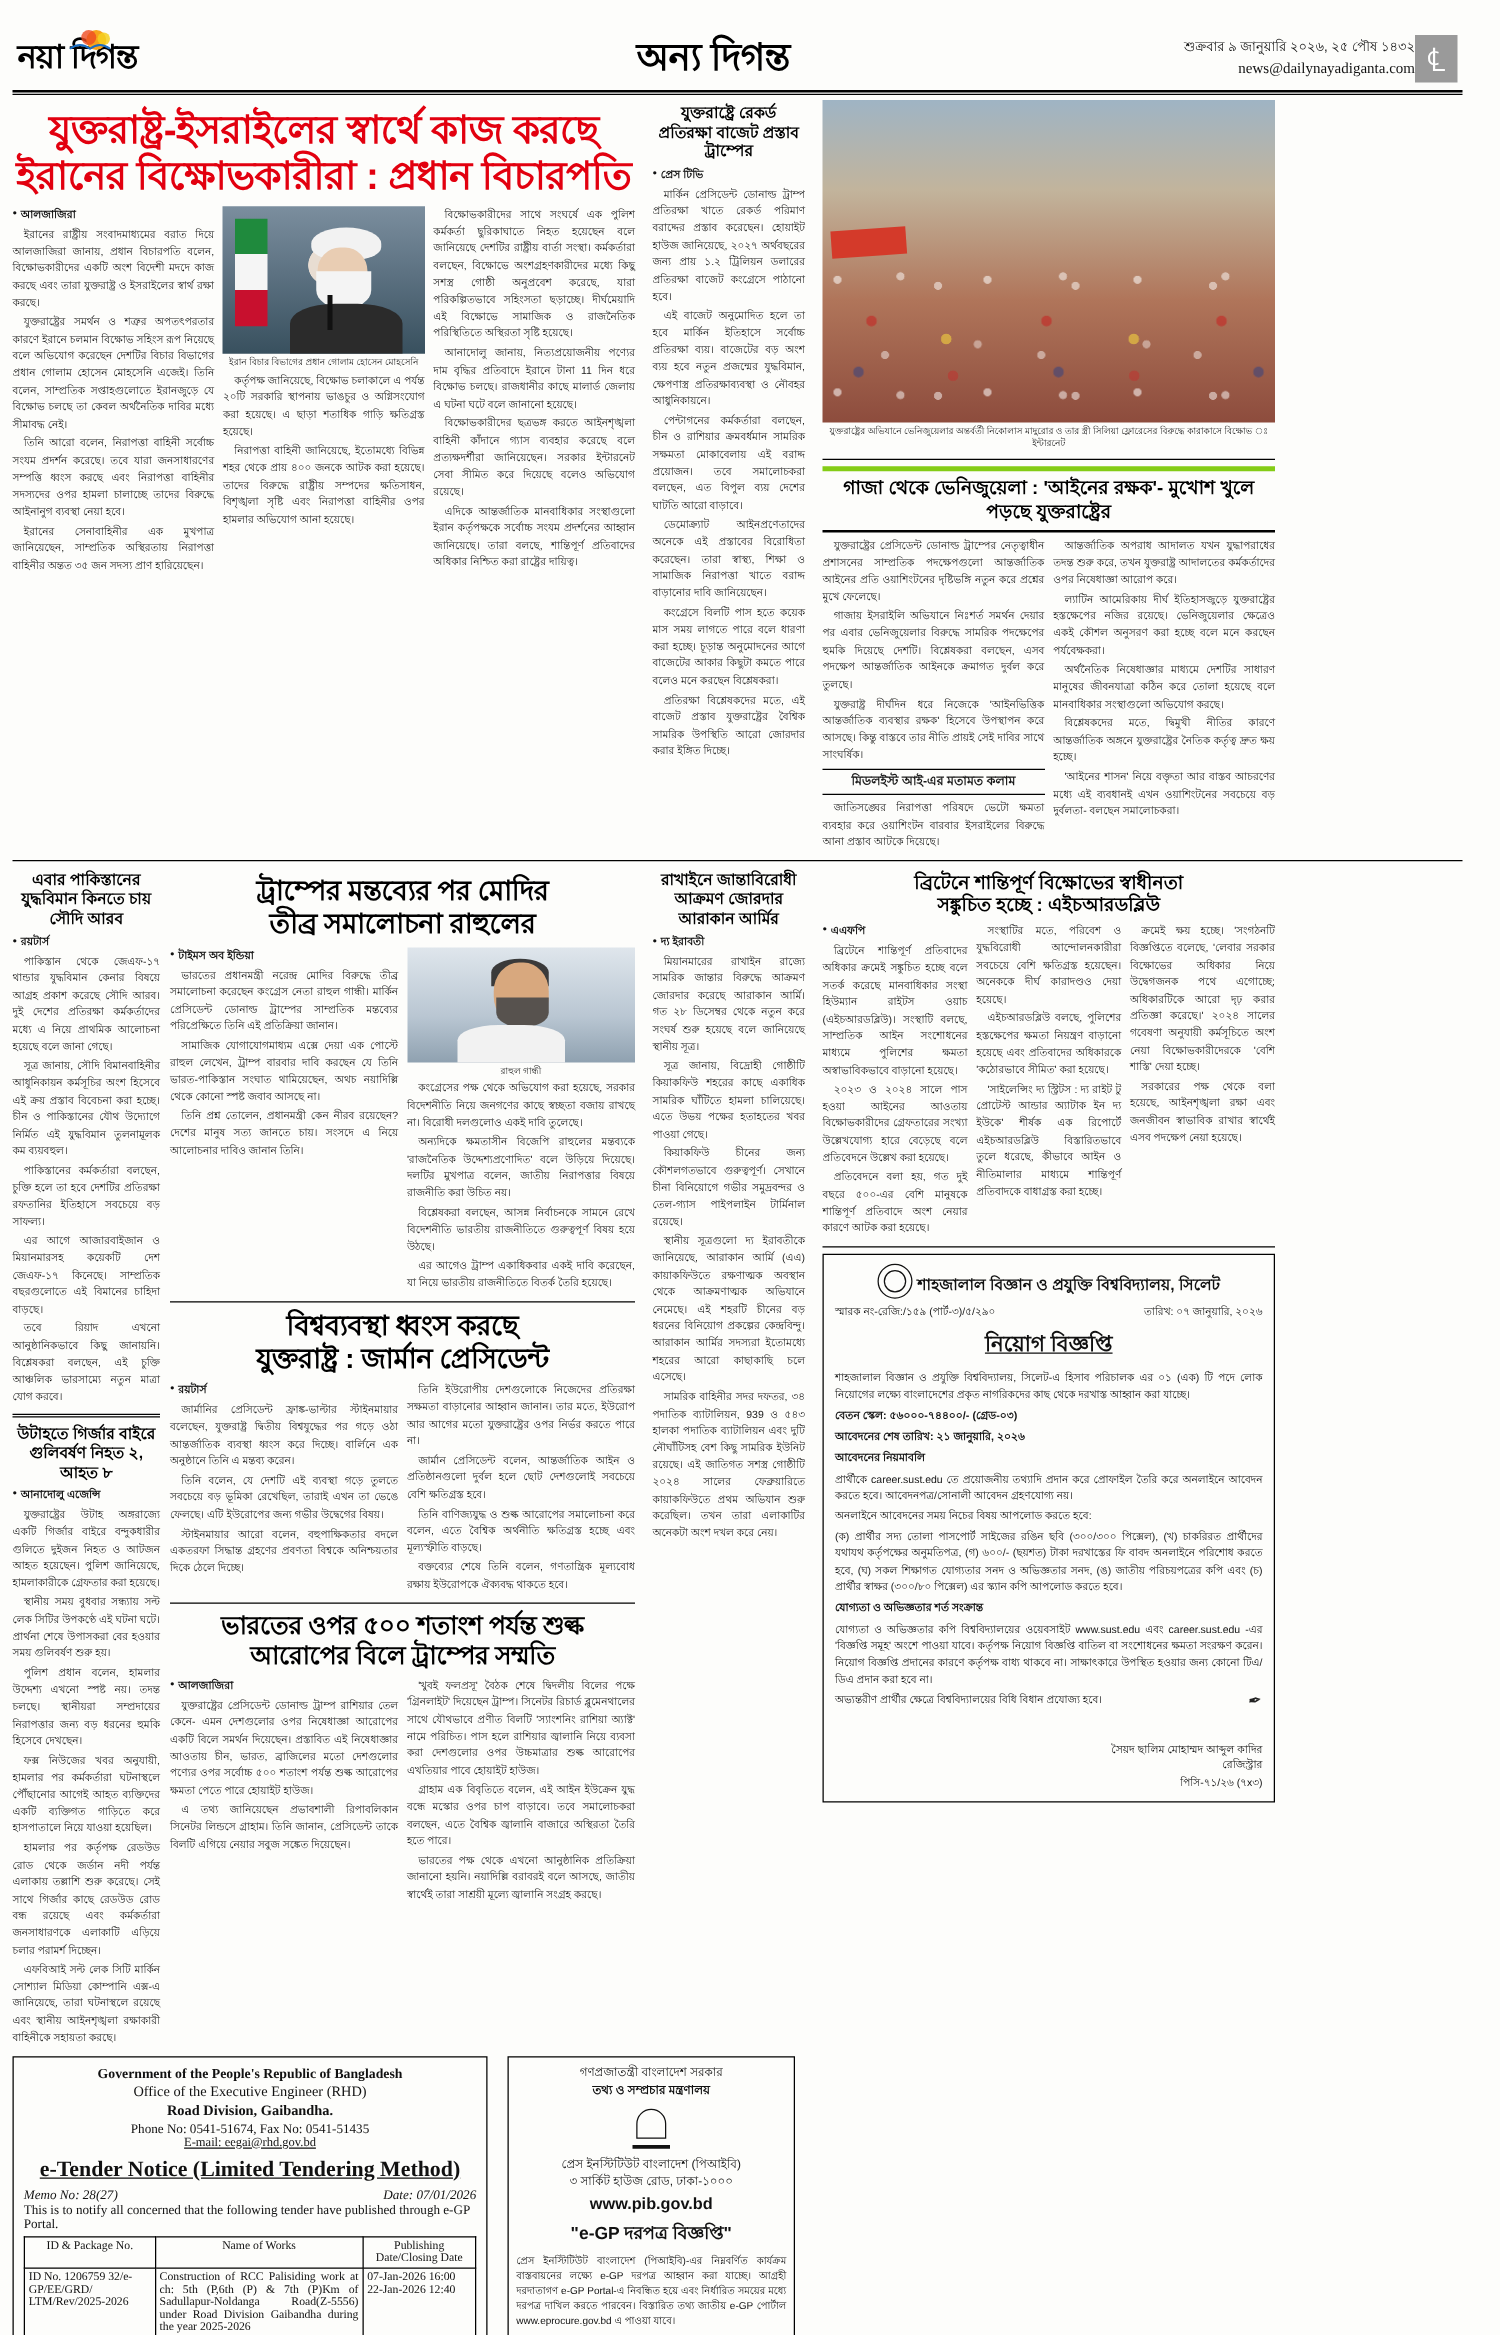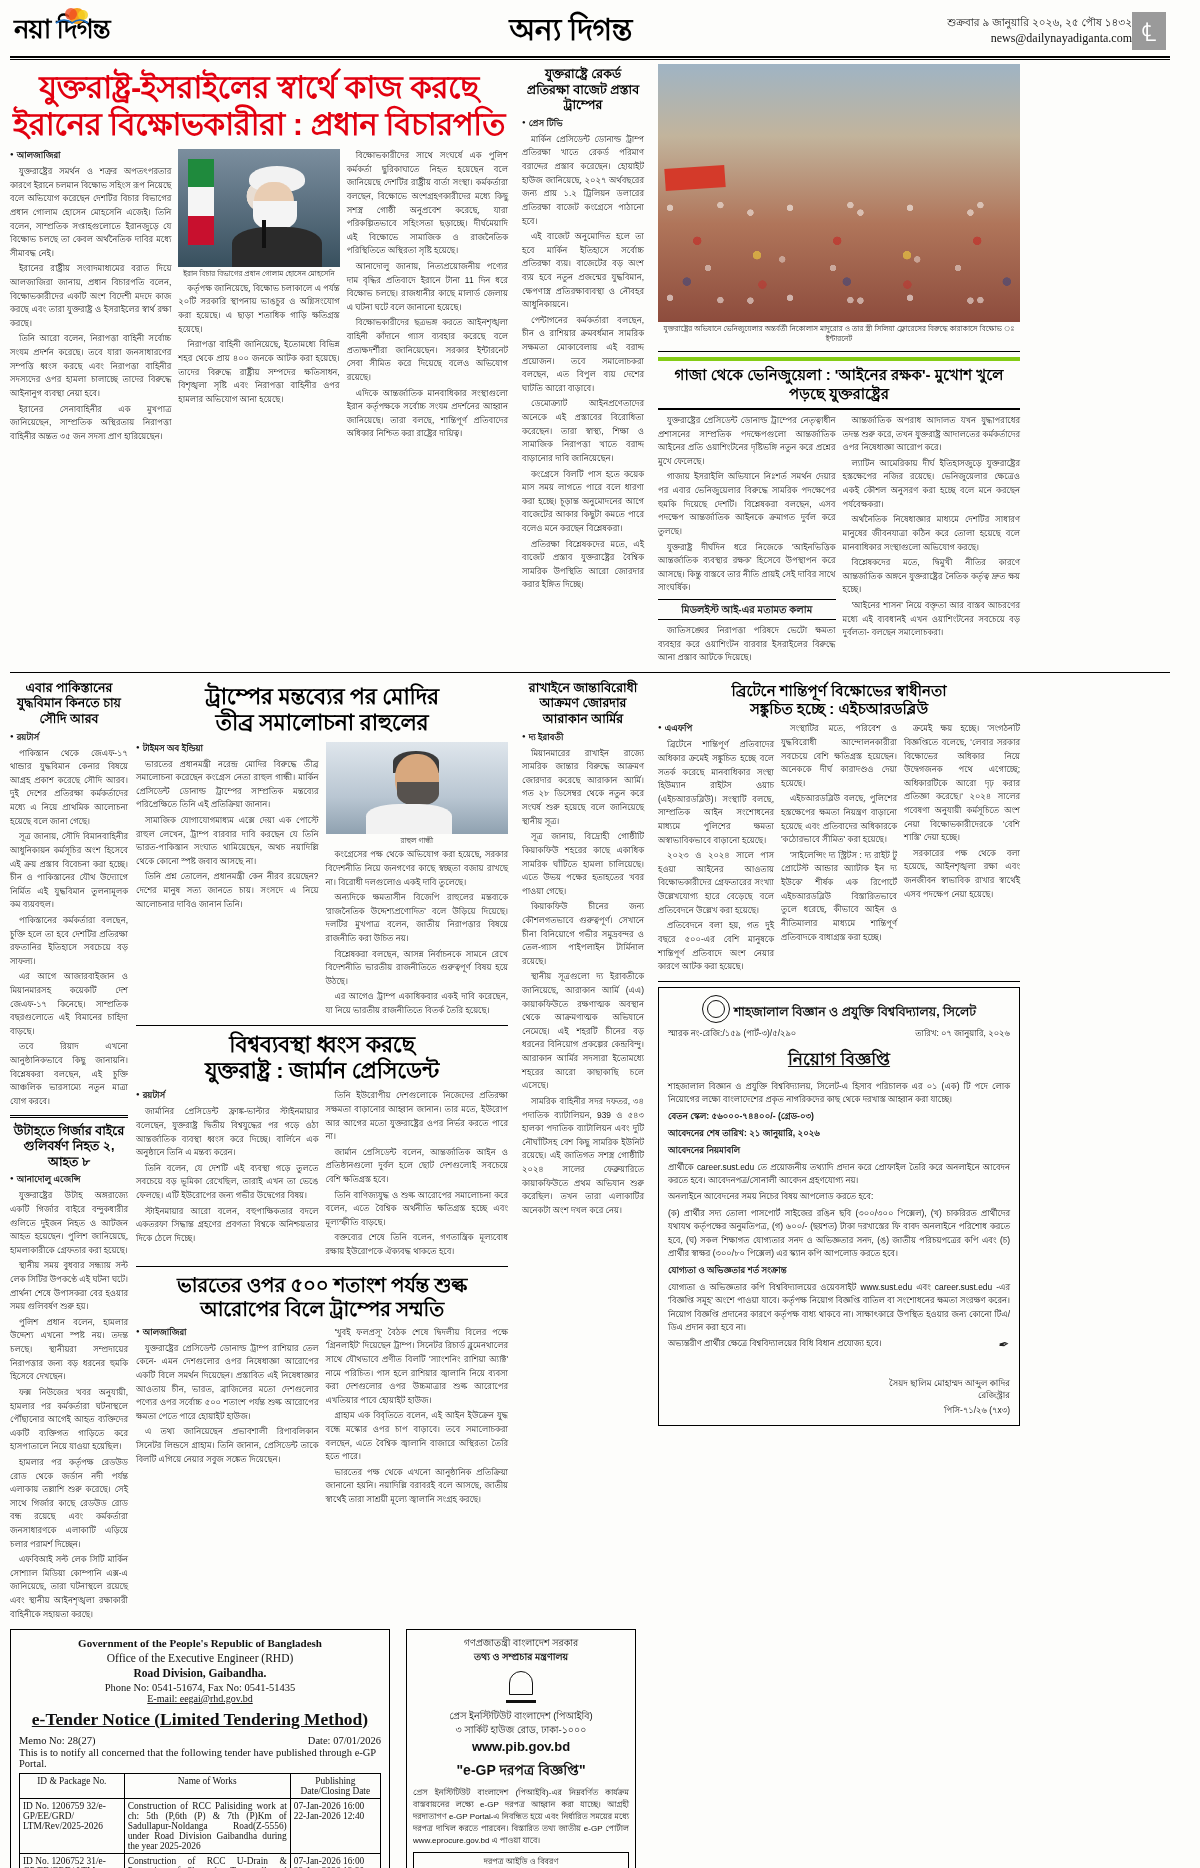--- a/index.html
+++ b/index.html
@@ -3,21 +3,21 @@
 <meta charset="utf-8">
 <style>
   * { margin:0; padding:0; box-sizing:border-box; }
   body {
     width:1200px; height:1868px;
     background:#fdfdfb;
     font-family:"Liberation Serif", serif;
     color:#111;
     overflow:hidden;
   }
-  .page { width:1180px; height:1868px; padding:8px 10px; position:relative; }
+  .page { width:1180px; height:1868px; padding:24px 10px; position:relative; }
 
   
   .masthead { display:flex; align-items:center; justify-content:space-between;
               height:46px; padding:0 4px; }
   .logo-wrap { display:flex; align-items:flex-end; gap:0; position:relative; width:180px;}
   .logo-sun { position:absolute; left:40px; top:-4px; width:46px; height:22px; }
   .logo-text { font-family:"Liberation Sans", sans-serif; font-weight:bold;
                font-size:26px; letter-spacing:-1px; color:#000; }
   .section-title { font-family:"Liberation Sans", sans-serif; font-weight:bold;
                    font-size:30px; color:#000; letter-spacing:-0.5px; }
@@ -134,21 +134,21 @@
   
   .tender { border:1.5px solid #000; padding:6px 8px 8px;
             font-family:"Liberation Serif", serif; }
   .tender .gov { text-align:center; font-size:11px; font-weight:bold; line-height:1.3; }
   .tender .off { text-align:center; font-size:11.5px; line-height:1.35; }
   .tender .bold { font-weight:bold; }
   .tender .ph { text-align:center; font-size:10.5px; }
   .tender .em { text-align:center; font-size:10px; text-decoration:underline; }
   .tender h4 { text-align:center; font-size:17.5px; font-weight:bold;
                text-decoration:underline; margin:5px 0 5px; }
-  .tender .memo { display:flex; justify-content:space-between; font-size:10.5px; }
+  .tender .memo { display:flex; justify-content:space-between; font-size:10.5px;font-style:italic; }
   .tender .notify { font-size:10.5px; margin:1px 0 4px; }
   table.tnd { width:100%; border-collapse:collapse; font-size:9.4px; }
   table.tnd th, table.tnd td { border:1px solid #000; padding:2px 3px;
                                vertical-align:top; }
   table.tnd th { text-align:center; font-weight:normal; }
   table.tnd td.c { text-align:left; }
   table.tnd td.j { text-align:justify;margin-top:20px; }
   .scribble { font-family:"Liberation Serif", serif; font-style:italic;
               font-size:13px; transform:rotate(-8deg); color:#222; }
 
@@ -222,22 +222,22 @@
     <div class="col" style="width:498px">
       <h1 class="lead">
         <span>যুক্তরাষ্ট্র-ইসরাইলের স্বার্থে কাজ করছে</span><br>
         <span>ইরানের বিক্ষোভকারীরা : প্রধান বিচারপতি</span>
       </h1>
 
       <div class="two-sub">
         <div style="width:160px">
           <div class="byline bn">আলজাজিরা</div>
           <div class="body-bn">
+            <p>ইরানের রাষ্ট্রীয় সংবাদমাধ্যমের বরাত দিয়ে আলজাজিরা জানায়, প্রধান বিচারপতি বলেন, বিক্ষোভকারীদের একটি অংশ বিদেশী মদদে কাজ করছে এবং তারা যুক্তরাষ্ট্র ও ইসরাইলের স্বার্থ রক্ষা করছে।</p>
             <p>যুক্তরাষ্ট্রের সমর্থন ও শত্রুর অপতৎপরতার কারণে ইরানে চলমান বিক্ষোভ সহিংস রূপ নিয়েছে বলে অভিযোগ করেছেন দেশটির বিচার বিভাগের প্রধান গোলাম হোসেন মোহসেনি এজেই। তিনি বলেন, সাম্প্রতিক সপ্তাহগুলোতে ইরানজুড়ে যে বিক্ষোভ চলছে তা কেবল অর্থনৈতিক দাবির মধ্যে সীমাবদ্ধ নেই।</p>
-            <p>ইরানের রাষ্ট্রীয় সংবাদমাধ্যমের বরাত দিয়ে আলজাজিরা জানায়, প্রধান বিচারপতি বলেন, বিক্ষোভকারীদের একটি অংশ বিদেশী মদদে কাজ করছে এবং তারা যুক্তরাষ্ট্র ও ইসরাইলের স্বার্থ রক্ষা করছে।</p>
             <p>তিনি আরো বলেন, নিরাপত্তা বাহিনী সর্বোচ্চ সংযম প্রদর্শন করেছে। তবে যারা জনসাধারণের সম্পত্তি ধ্বংস করছে এবং নিরাপত্তা বাহিনীর সদস্যদের ওপর হামলা চালাচ্ছে তাদের বিরুদ্ধে আইনানুগ ব্যবস্থা নেয়া হবে।</p>
             <p>ইরানের সেনাবাহিনীর এক মুখপাত্র জানিয়েছেন, সাম্প্রতিক অস্থিরতায় নিরাপত্তা বাহিনীর অন্তত ৩৫ জন সদস্য প্রাণ হারিয়েছেন।</p>
           </div>
         </div>
         <div style="width:170px">
           <div class="photo ph-cleric">
             <div class="flag"></div>
             <div class="turb"></div>
             <div class="face"></div>
             <div class="beard"></div>

